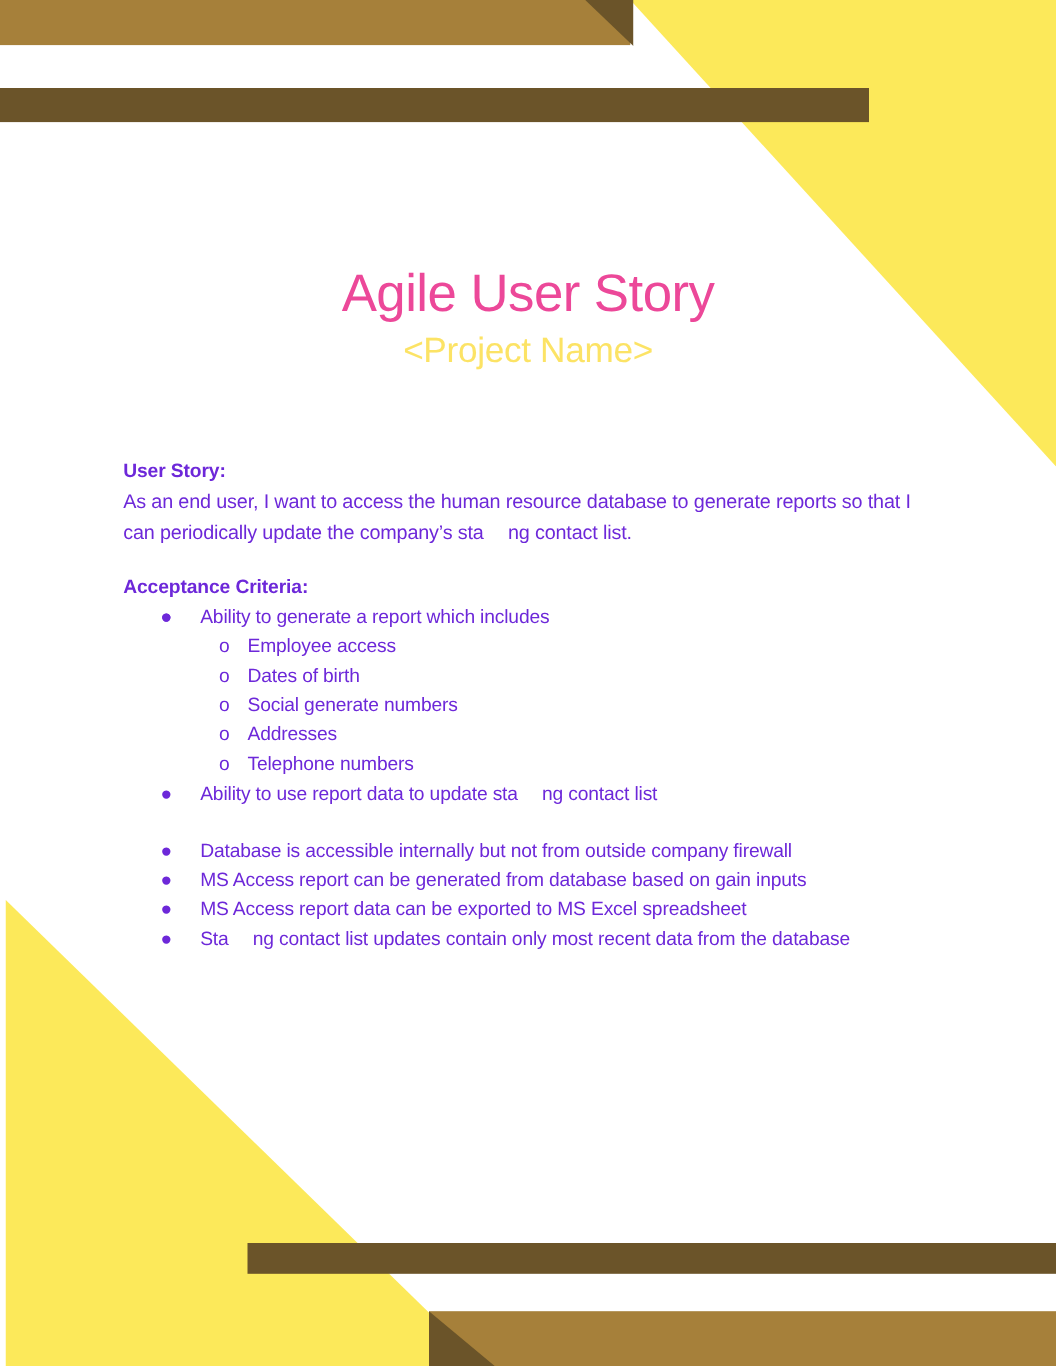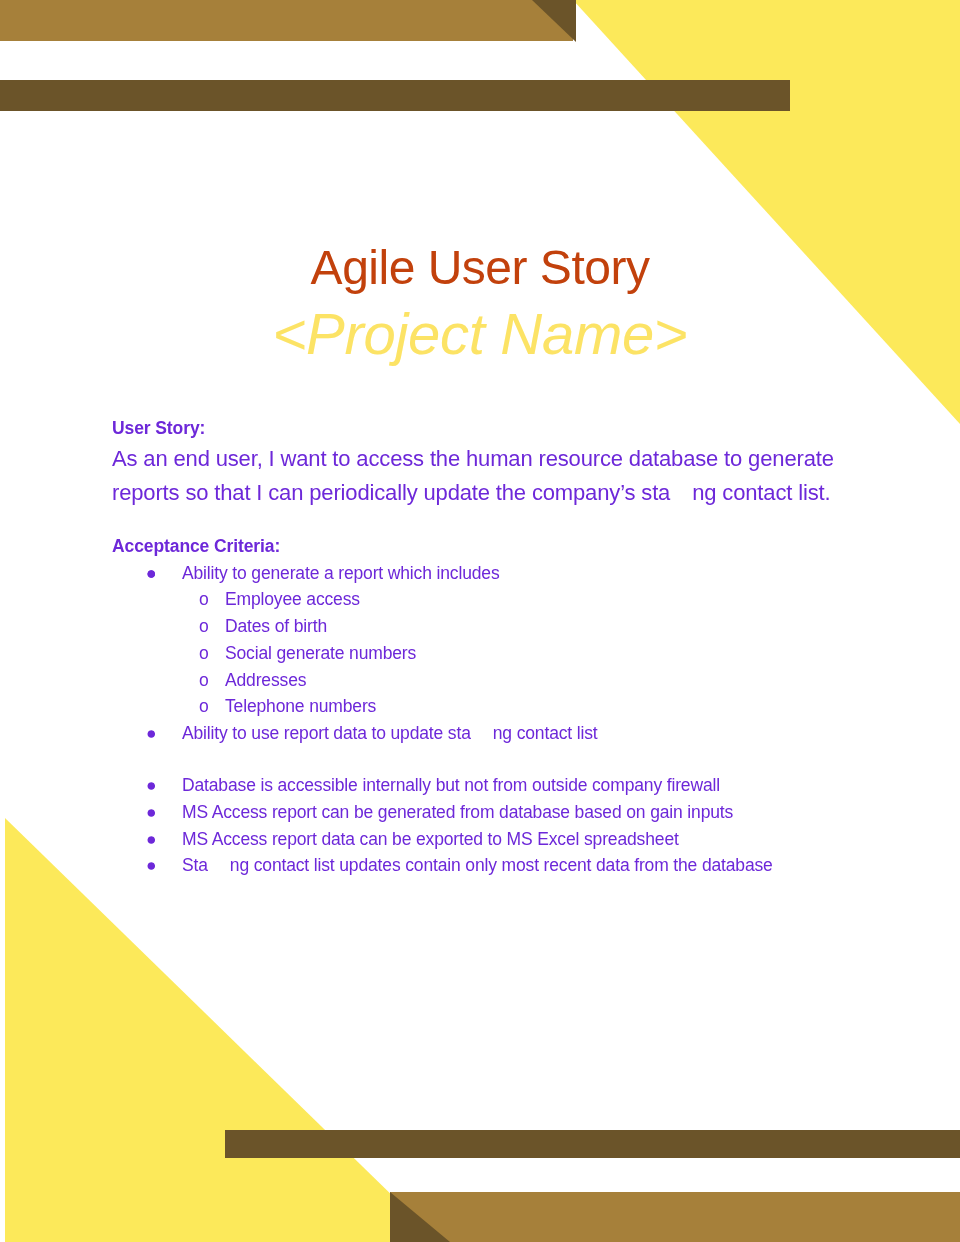--- a/index.html
+++ b/index.html
@@ -76,44 +76,43 @@
   }
   .title-main {
     display: block;
     font-size: 48px;
     font-weight: 400;
     letter-spacing: -0.5px;
     line-height: 1.18;
   }
   .title-sub {
     display: block;
-    font-size: 58px;
+    font-size: 32px;
     font-weight: 400;
     letter-spacing: -0.3px;
     line-height: 1.22;
     margin-top: 2px;
-    font-style: italic;
   }
 
   
   .body-block {
     position: absolute;
     top: 418px;
     left: 112px;
     width: 740px;
     color: #6d28d9;
   }
   .sec-heading {
     font-size: 17.5px;
     font-weight: bold;
     letter-spacing: -0.1px;
     margin: 0 0 3px 0;
   }
   .para {
-    font-size: 22px;
+    font-size: 18px;
     line-height: 1.56;
     margin: 0;
     max-width: 725px;
     letter-spacing: -0.15px;
   }
   .gap { display: inline-block; width: 22px; }
   .spacer-md { height: 25px; }
 
   ul.lvl1 {
     list-style: none;
@@ -163,21 +162,21 @@
   <div class="deco bar-gold-top" style="background:#A6803A"></div>
   <div class="deco tri-shadow-top" style="background:#6B5429"></div>
   <div class="deco bar-dark-top" style="background:#6B5429"></div>
 
   <div class="deco yellow-bottom-left" style="background:#FCE95A"></div>
   <div class="deco bar-dark-bottom" style="background:#6B5429"></div>
   <div class="deco bar-gold-bottom" style="background:#A6803A"></div>
   <div class="deco tri-shadow-bottom" style="background:#6B5429"></div>
 
   <div class="title-block">
-    <span class="title-main" style="color:#c2410c">Agile User Story</span>
+    <span class="title-main" style="color:#ec4899">Agile User Story</span>
     <span class="title-sub" style="color:#FCE365">&lt;Project Name&gt;</span>
   </div>
 
   <div class="body-block">
 
     <div>
       <div class="sec-heading">User Story:</div>
       <p class="para"><span>As an end user, I want to access the human resource database to generate reports so that I can periodically update the company’s sta</span><span class="gap"></span><span>ng contact list.</span></p>
     </div>
 

